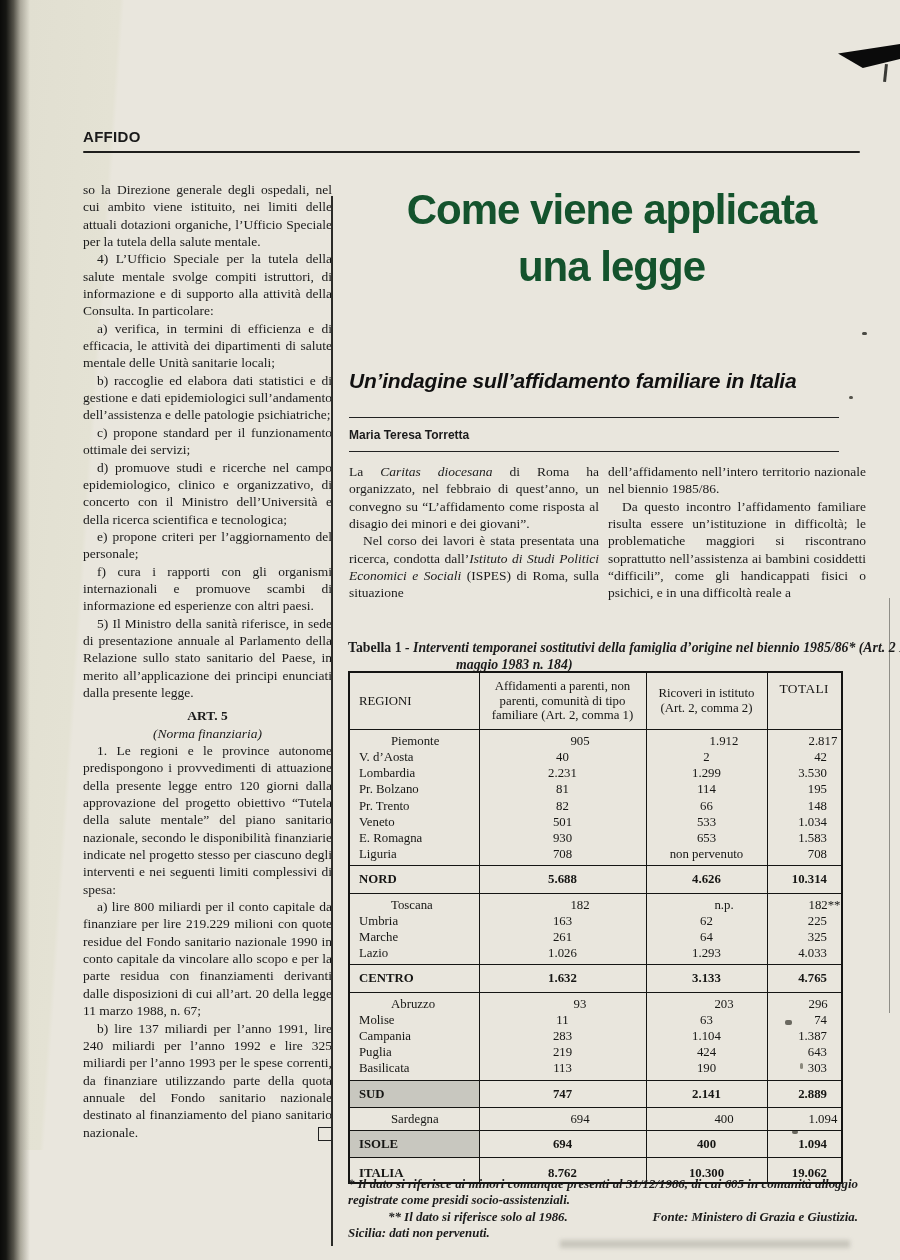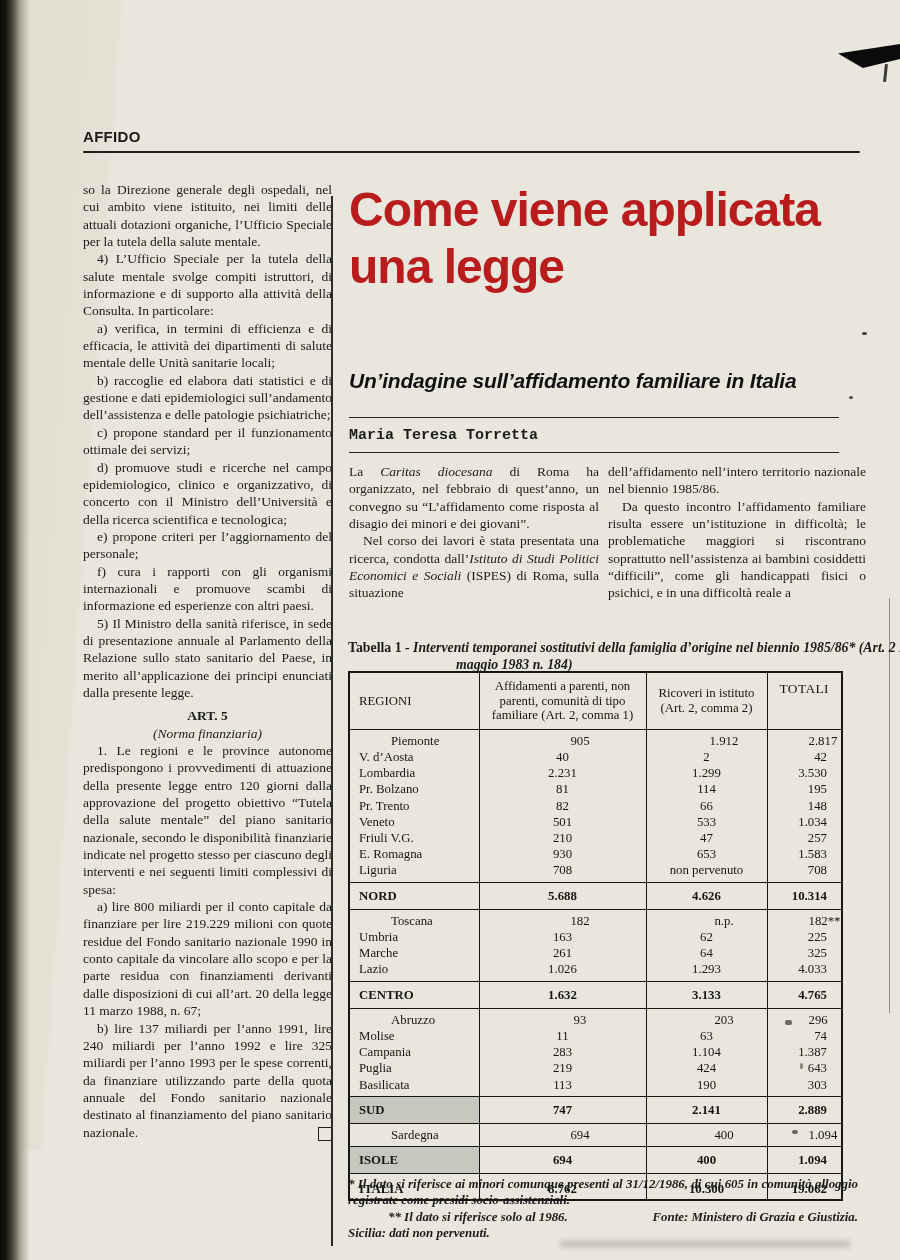--- a/index.html
+++ b/index.html
@@ -35,27 +35,27 @@
   .par{margin:0;text-align:justify;font-size:13.5px;line-height:17.35px;}
   .par.ind{text-indent:14px;}
   .par.ctr{text-align:center;text-indent:0;}
   .par.head{font-weight:bold;margin-top:6px;}
   .endbox{display:inline-block;width:12px;height:12px;border:1.8px solid #222;float:right;margin-top:3px;}
   .col-divider{position:absolute;left:331px;top:196px;width:2px;height:1050px;background:#2b2b28;}
 
   
   .art-title{position:absolute;left:349px;top:181px;width:525px;
     font-family:"Liberation Sans","DejaVu Sans",sans-serif;font-weight:bold;
-    font-size:48px;line-height:57px;letter-spacing:-1px;color:#b91c1c;}
+    font-size:42px;line-height:57px;letter-spacing:-1px;color:#14532d;text-align:center;}
   .art-subtitle{position:absolute;left:349px;top:369px;width:515px;
     font-family:"Liberation Sans","DejaVu Sans",sans-serif;font-weight:bold;font-style:italic;
     font-size:21px;letter-spacing:-.2px;color:#111;}
   .author-block{position:absolute;left:349px;top:417px;width:490px;
     border-top:1.6px solid #222;border-bottom:1.6px solid #222;padding:7px 0 8px;}
-  .author-name{font-family:Liberation Mono, monospace;font-weight:bold;font-size:15px;}
+  .author-name{font-family:Liberation Sans, sans-serif;font-weight:bold;font-size:12px;}
 
   
   .intro{position:absolute;left:349px;top:463px;width:517px;display:flex;gap:9px;}
   .intro-col1{width:250px;}
   .intro-col2{width:258px;}
 
   
   .tcaption{position:absolute;left:348px;top:640px;width:514px;
     font-size:13.8px;line-height:16.8px;padding-left:108px;text-indent:-108px;}
   .tcap-label{font-weight:bold;font-style:normal;}
@@ -206,26 +206,20 @@
             <td class="c">66</td>
             <td class="r">148</td>
           </tr>
           <tr>
             <td class="name">Veneto</td>
             <td class="c">501</td>
             <td class="c">533</td>
             <td class="r">1.034</td>
           </tr>
           <tr>
-            <td class="name">Friuli V.G.</td>
-            <td class="c">210</td>
-            <td class="c">47</td>
-            <td class="r">257</td>
-          </tr>
-          <tr>
             <td class="name">E. Romagna</td>
             <td class="c">930</td>
             <td class="c">653</td>
             <td class="r">1.583</td>
           </tr>
           <tr>
             <td class="name">Liguria</td>
             <td class="c">708</td>
             <td class="c">non pervenuto</td>
             <td class="r">708</td>

